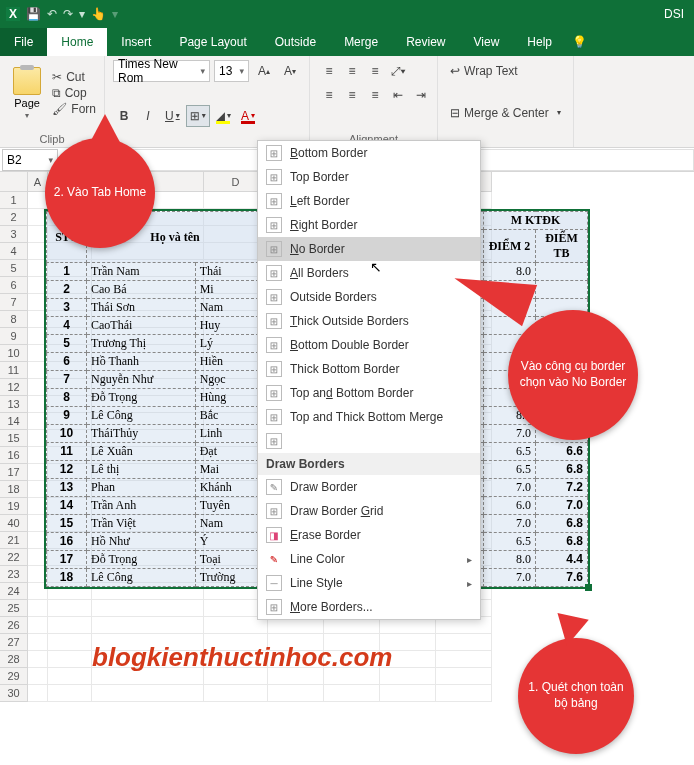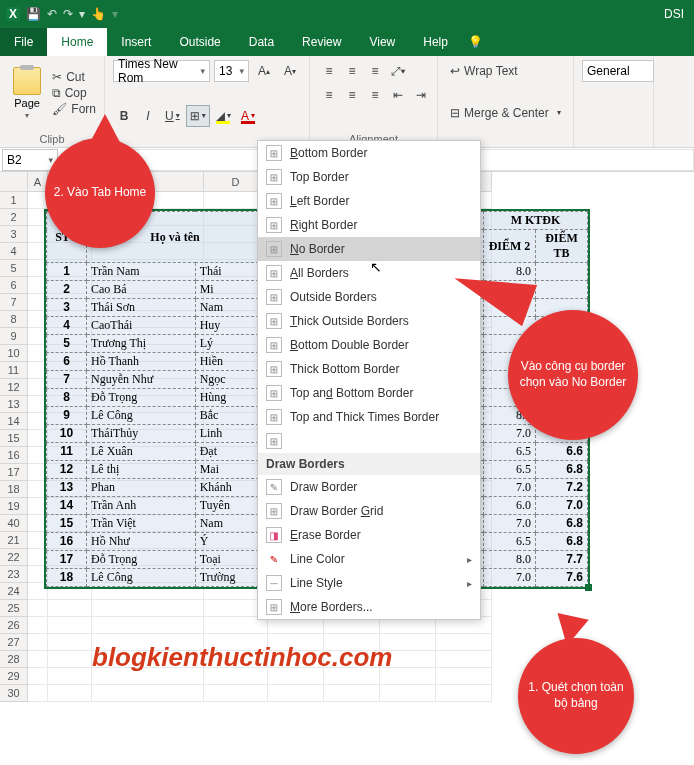--- a/index.html
+++ b/index.html
@@ -106,22 +106,23 @@
     <span>👆</span>
     <span style="opacity:.4">▾</span>
   </div>
   <div class="fname">DSI</div>
 </div>
 
 <div class="tabs">
   <div class="tab file">File</div>
   <div class="tab active">Home</div>
   <div class="tab">Insert</div>
+  <div class="tab">Page Layout</div>
   <div class="tab">Outside</div>
-  <div class="tab">Data</div>
+  <div class="tab">Merge</div>
   <div class="tab">Review</div>
   <div class="tab">View</div>
   <div class="tab">Help</div>
   <div class="tell">
       <span>💡</span>
     </div>
 </div>
 
 <div class="ribbon">
   <div class="group clip">
@@ -212,27 +213,20 @@
         <span>Wrap Text</span>
       </div>
     <div class="wrap-row">
         <span>⊟</span>
         <span>Merge &amp; Center</span>
         <span style="margin-left:auto;font-size:8px">▾</span>
       </div>
     <div class="label"></div>
   </div>
 
-  <div class="group num">
-    <div class="combo">
-        <span>General</span>
-        <span class="arr"></span>
-      </div>
-    <div class="label"></div>
-  </div>
 </div>
 
 <div class="formula-bar">
   <div class="namebox">
       <span>B2</span>
       <span class="arr">▾</span>
     </div>
   <div class="fx-btns">
     <span>✕</span>
     <span>✓</span>
@@ -735,21 +729,21 @@
             <td></td>
             <td class="n">6.5</td>
             <td class="n"><b>6.8</b></td>
           </tr>
           <tr>
             <td class="c"><b>17</b></td>
             <td>Đỗ Trọng</td>
             <td>Toại</td>
             <td></td>
             <td class="n">8.0</td>
-            <td class="n"><b>7.7</b></td>
+            <td class="n"><b>4.4</b></td>
           </tr>
           <tr>
             <td class="c"><b>18</b></td>
             <td>Lê Công</td>
             <td>Trường</td>
             <td></td>
             <td class="n">7.0</td>
             <td class="n"><b>7.6</b></td>
           </tr>
         </tbody>
@@ -799,21 +793,21 @@
       <div class="item">
         <span class="ico">⊞</span>
         <span>Thick Bottom Border</span>
       </div>
       <div class="item">
         <span class="ico">⊞</span>
         <span>Top an<u>d</u> Bottom Border</span>
       </div>
       <div class="item">
         <span class="ico">⊞</span>
-        <span>Top and Thick Times Border</span>
+        <span>Top and Thick Bottom Merge</span>
       </div>
       <div class="item">
         <span class="ico">⊞</span>
       </div>
     </div>
   <div class="hdr">Draw Borders</div>
   <div id="draw-items">
       <div class="item">
         <span class="ico" style="">✎</span>
         <span>Draw Border</span>

